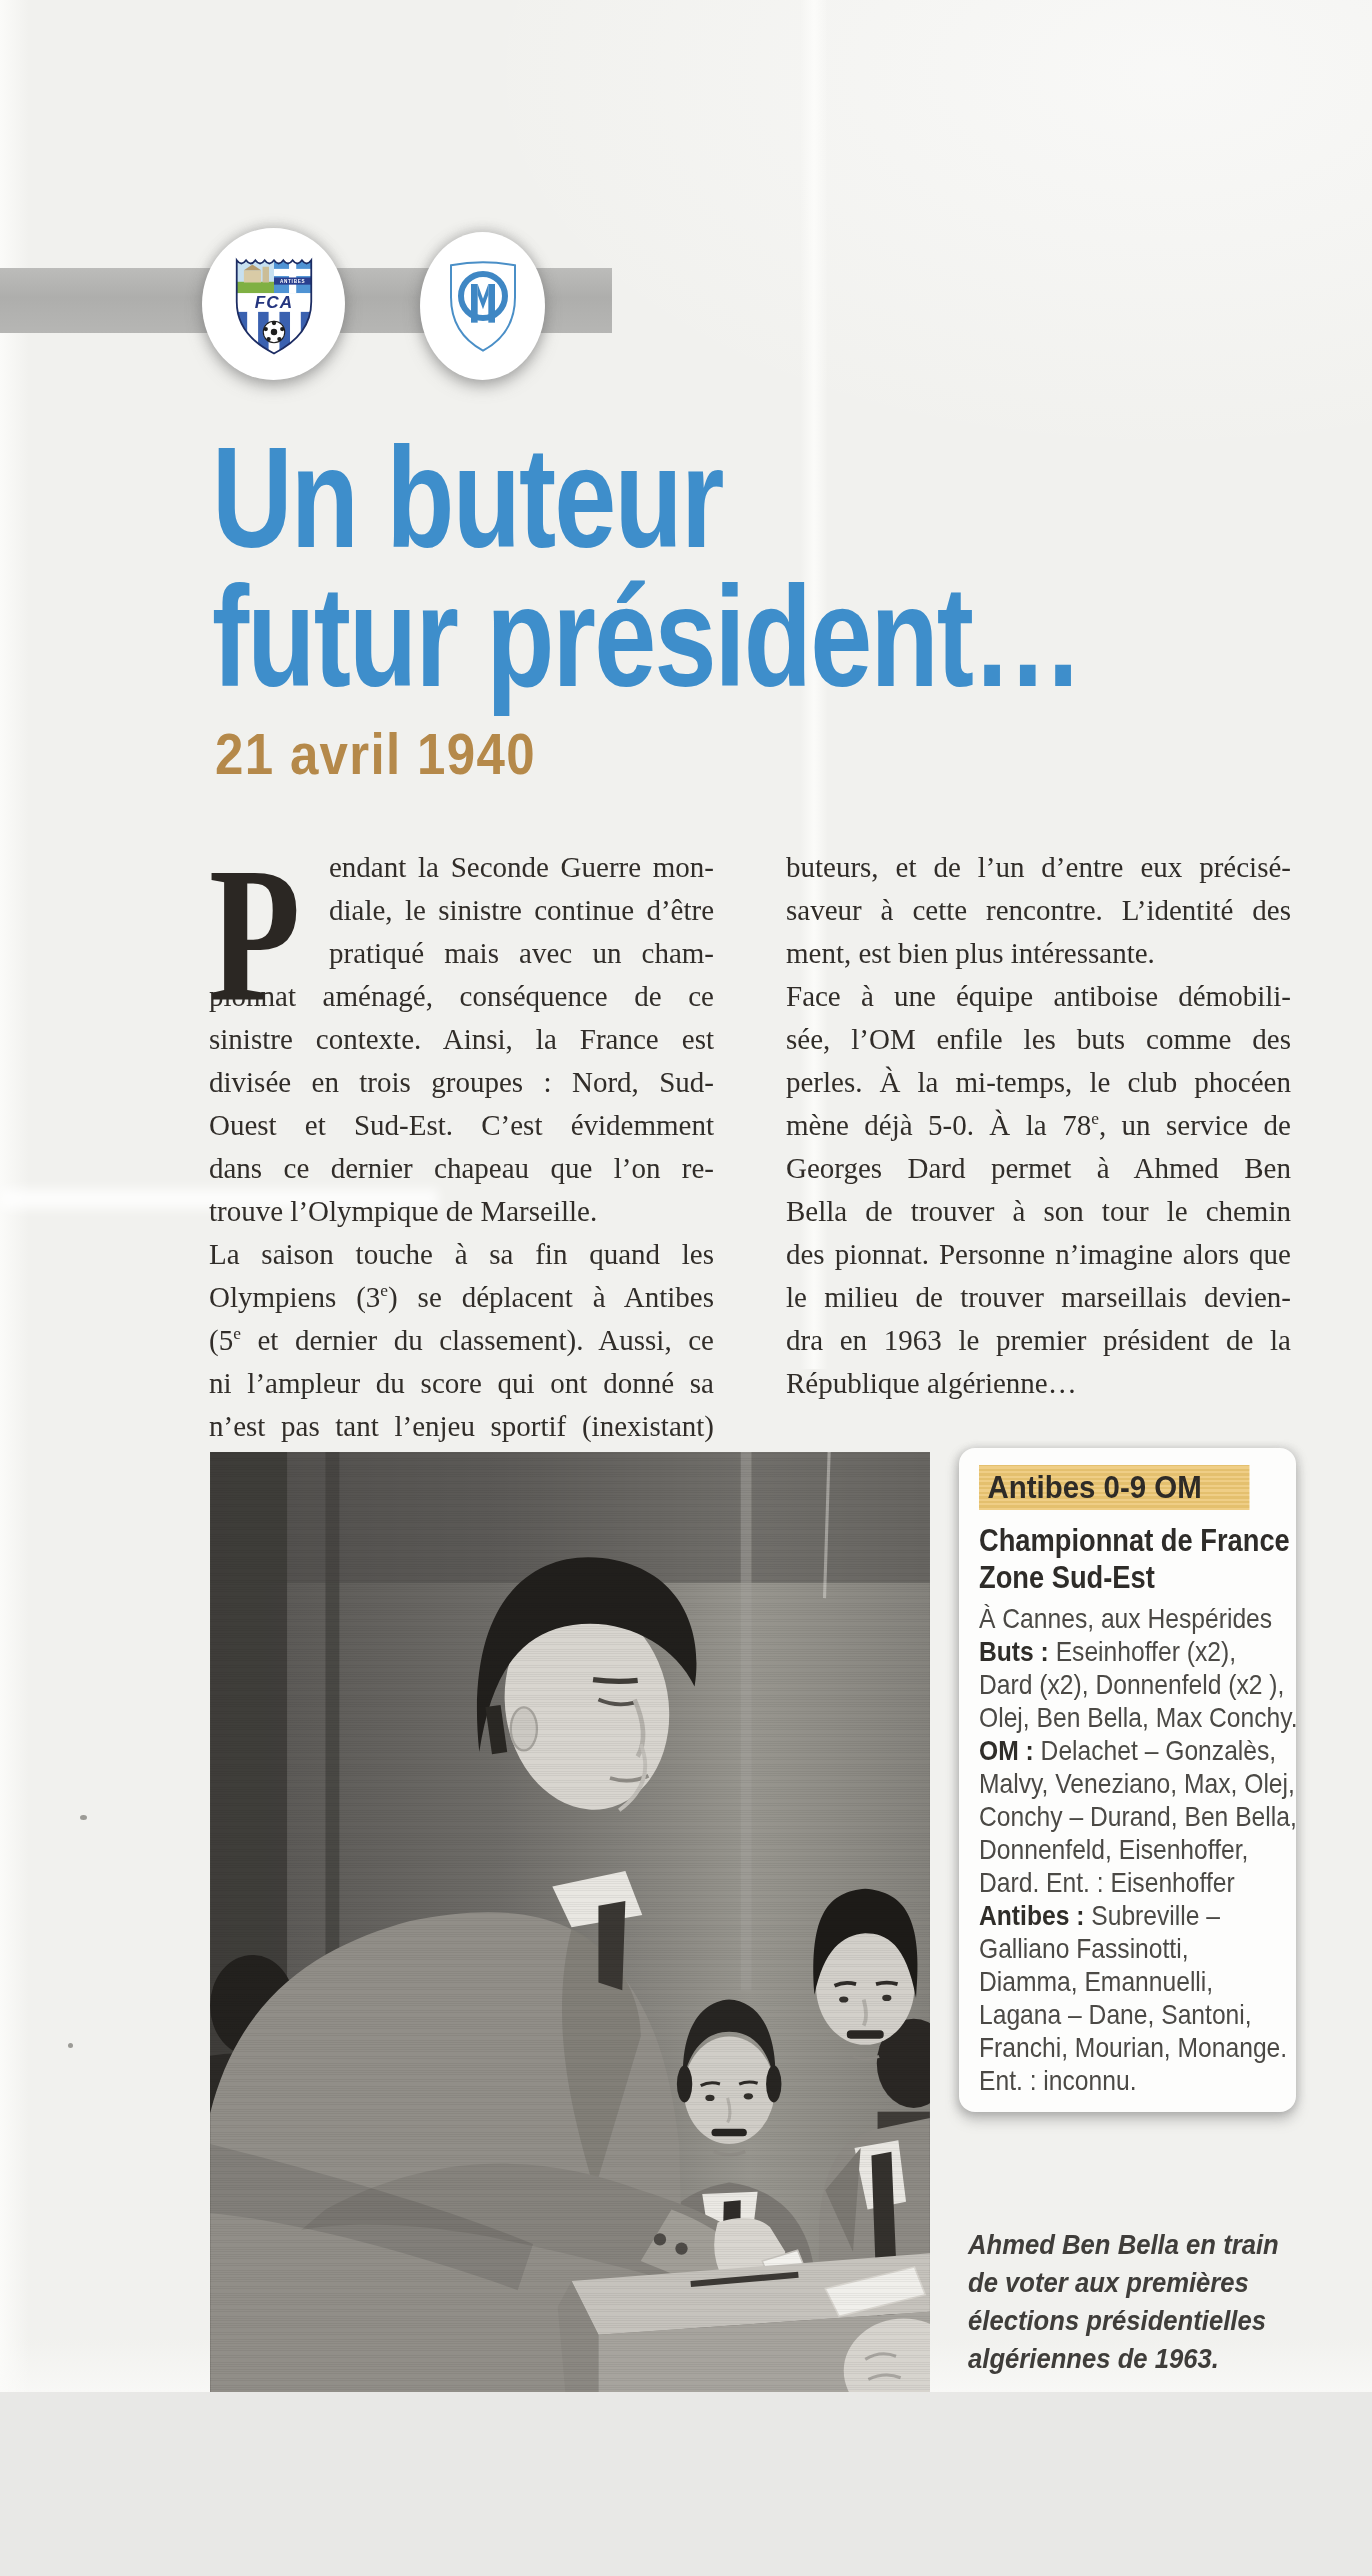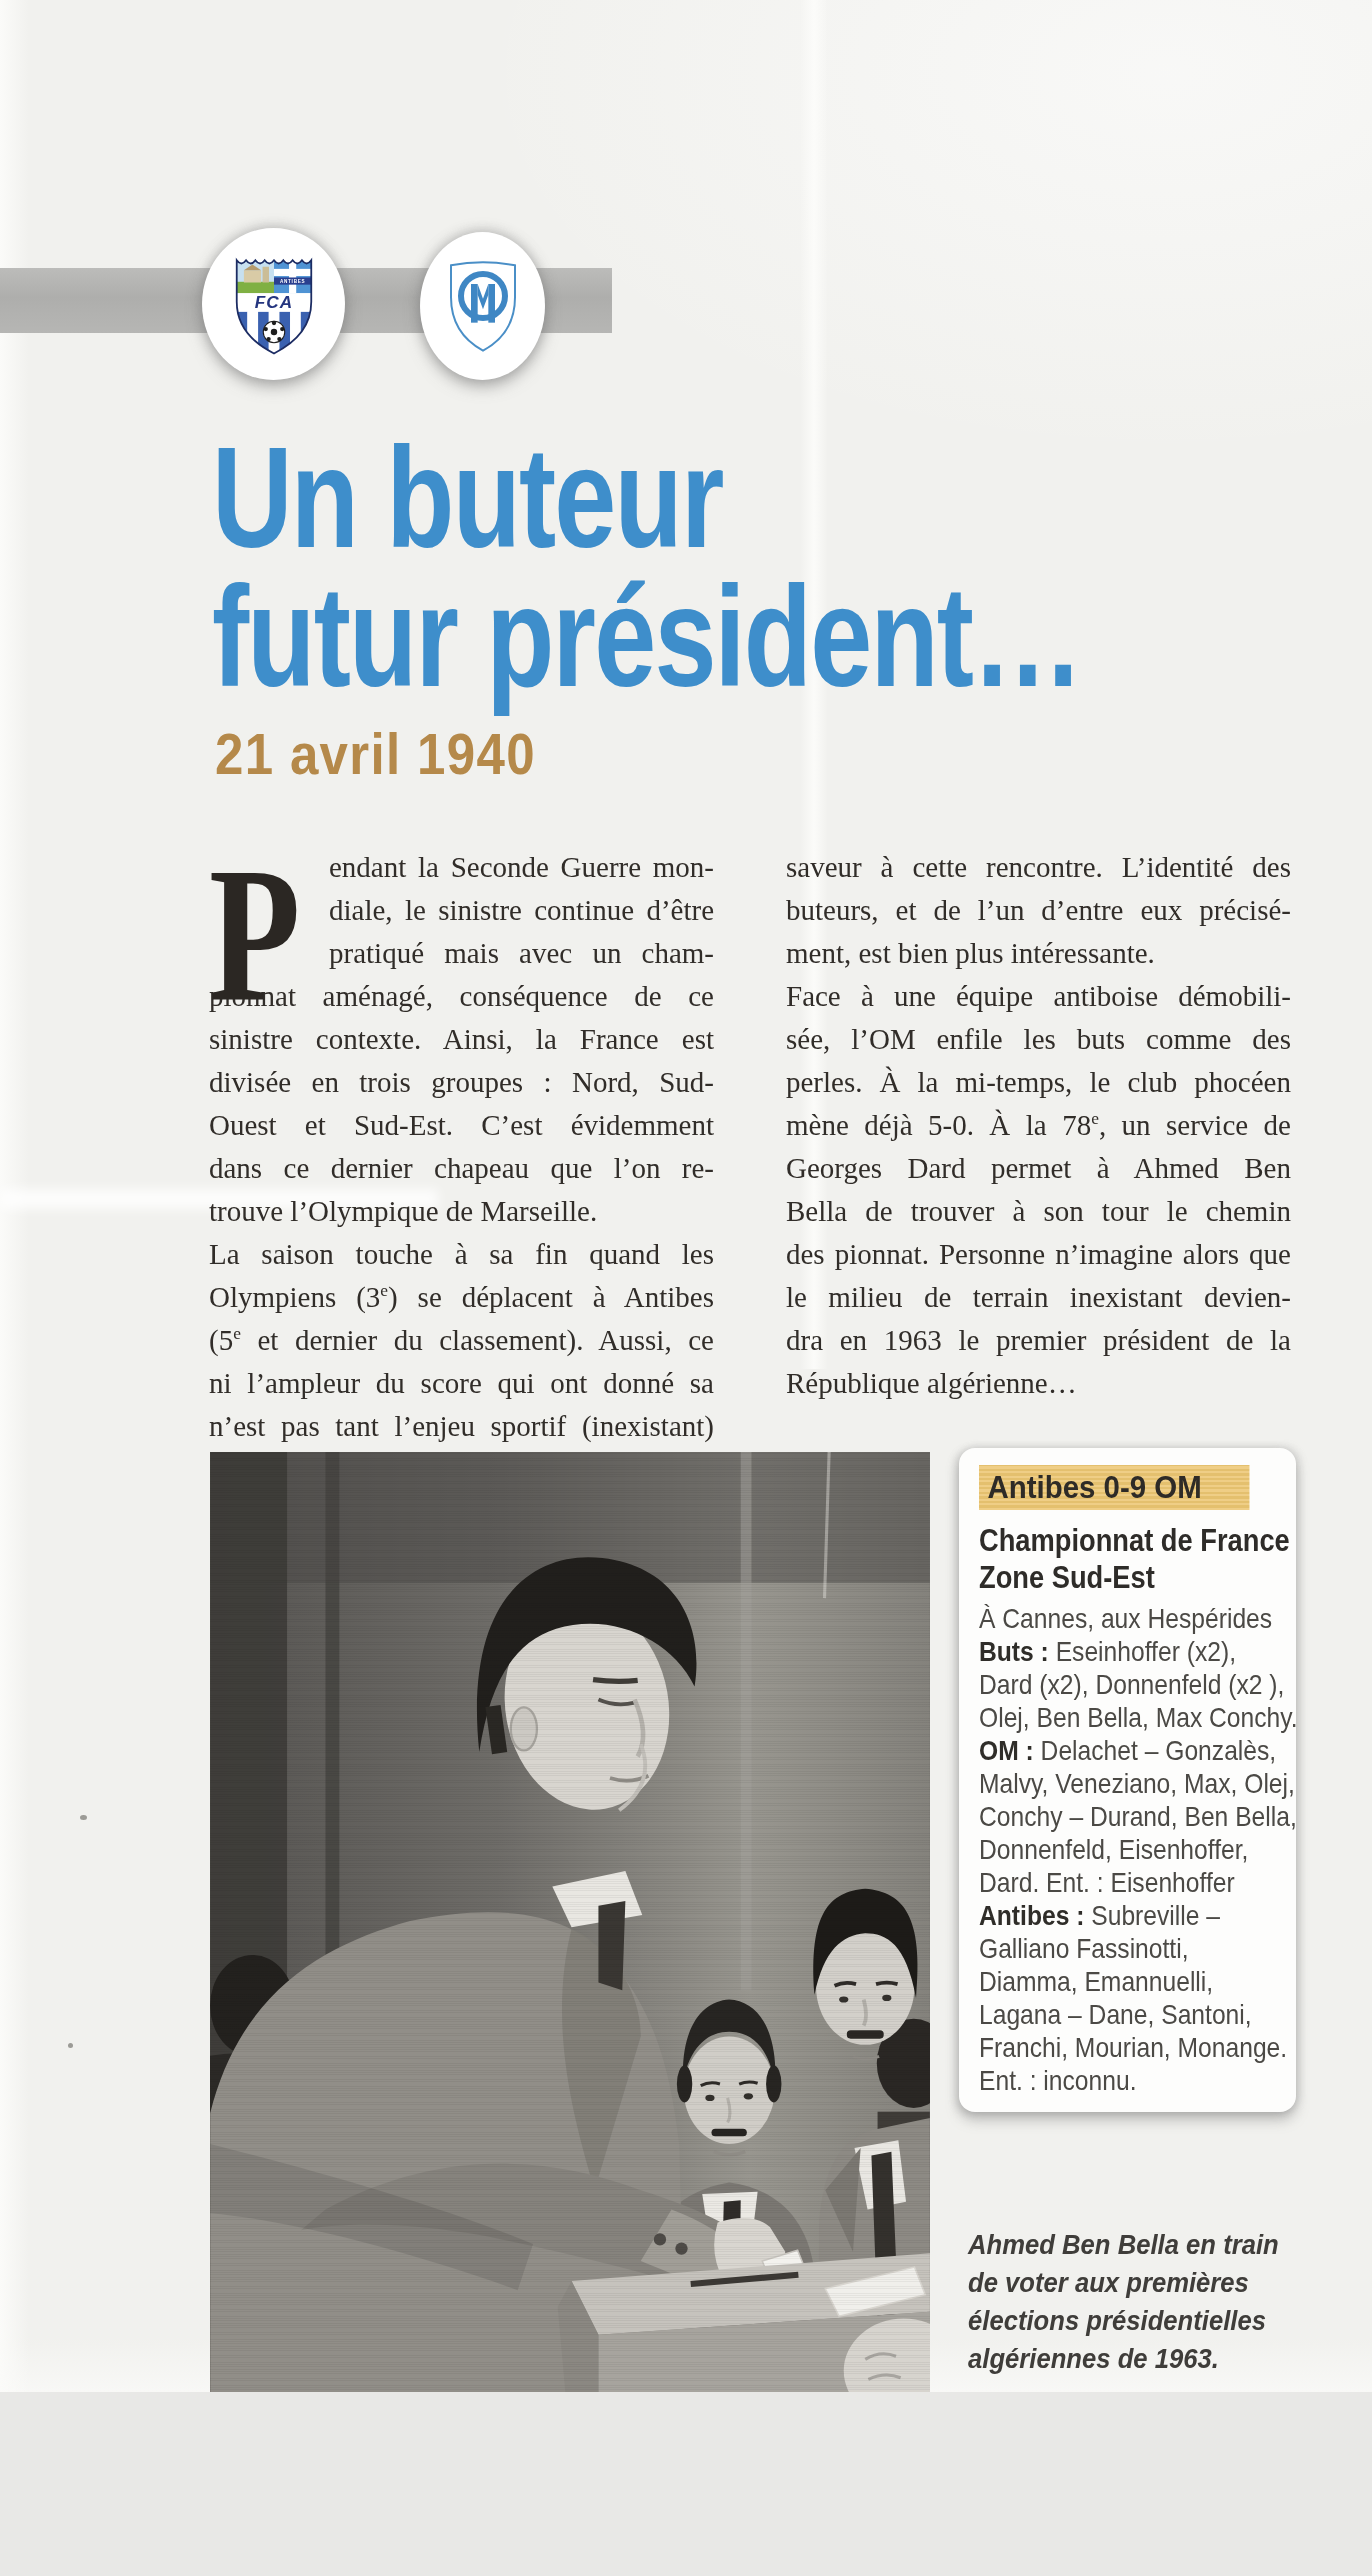--- a/index.html
+++ b/index.html
@@ -158,31 +158,31 @@
       <div class="bl j"><span>Ouest et Sud-Est. C’est évidemment</span></div>
       <div class="bl j"><span>dans ce dernier chapeau que l’on re-</span></div>
       <div class="bl"><span>trouve l’Olympique de Marseille.</span></div>
       <div class="bl j"><span>La saison touche à sa fin quand les</span></div>
       <div class="bl j"><span>Olympiens (3</span><span class="sup">e</span><span>) se déplacent à Antibes</span></div>
       <div class="bl j"><span>(5</span><span class="sup">e</span><span> et dernier du classement). Aussi, ce</span></div>
       <div class="bl j"><span>ni l’ampleur du score qui ont donné sa</span></div>
       <div class="bl j"><span>n’est pas tant l’enjeu sportif (inexistant)</span></div>
     </div>
   <div class="col col2">
+      <div class="bl j"><span>buteurs, et de l’un d’entre eux précisé-</span></div>
       <div class="bl j"><span>saveur à cette rencontre. L’identité des</span></div>
-      <div class="bl j"><span>buteurs, et de l’un d’entre eux précisé-</span></div>
       <div class="bl"><span>ment, est bien plus intéressante.</span></div>
       <div class="bl j"><span>Face à une équipe antiboise démobili-</span></div>
       <div class="bl j"><span>sée, l’OM enfile les buts comme des</span></div>
       <div class="bl j"><span>perles. À la mi-temps, le club phocéen</span></div>
       <div class="bl j"><span>mène déjà 5-0. À la 78</span><span class="sup">e</span><span>, un service de</span></div>
       <div class="bl j"><span>Georges Dard permet à Ahmed Ben</span></div>
       <div class="bl j"><span>Bella de trouver à son tour le chemin</span></div>
       <div class="bl j"><span>des pionnat. Personne n’imagine alors que</span></div>
-      <div class="bl j"><span>le milieu de terrain inexistant devien-</span></div>
+      <div class="bl j"><span>le milieu de trouver marseillais devien-</span></div>
       <div class="bl j"><span>dra en 1963 le premier président de la</span></div>
       <div class="bl"><span>République algérienne…</span></div>
     </div>
 
   <div class="photo">
     <svg viewBox="0 0 936 1268" width="720" height="975">
       <defs>
         <linearGradient id="pbg" x1="0" y1="0" x2="1" y2="0">
           <stop offset="0" stop-color="#565451"></stop>
           <stop offset=".4" stop-color="#6e6c68"></stop>

